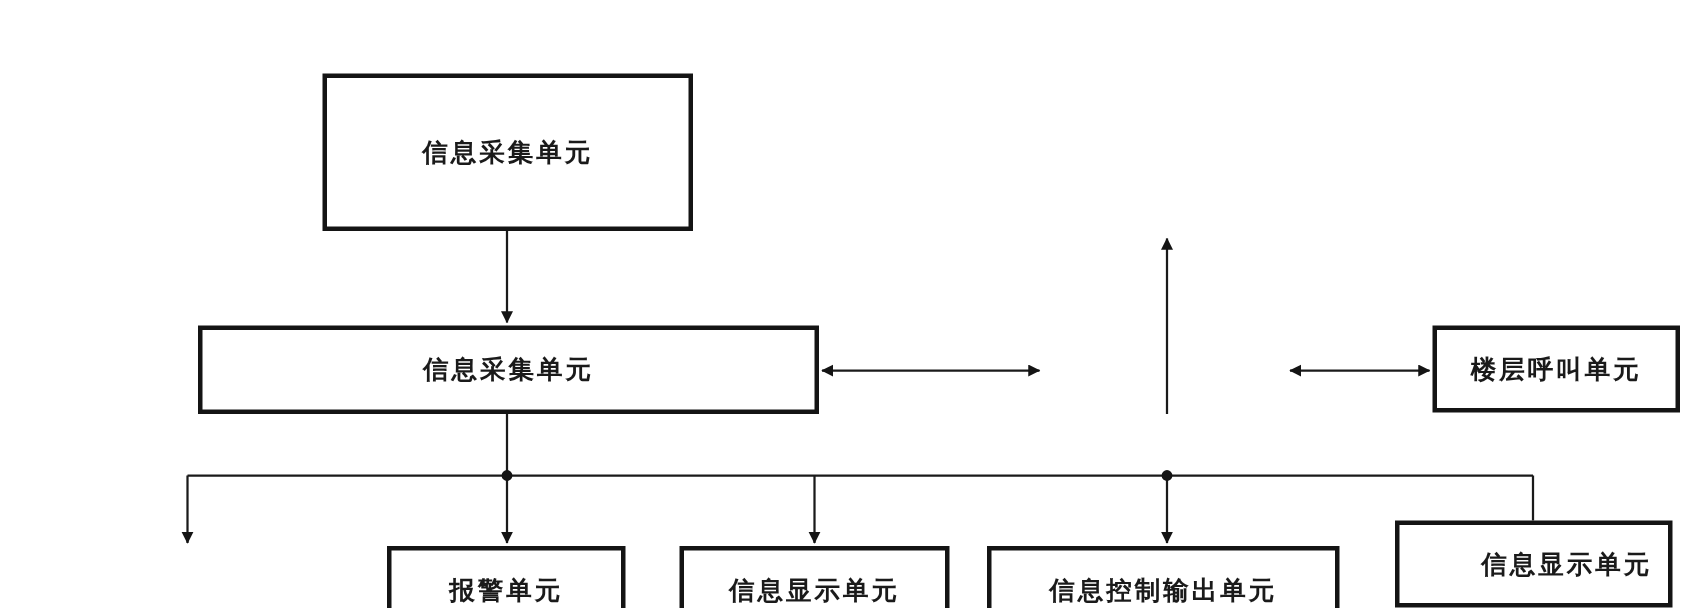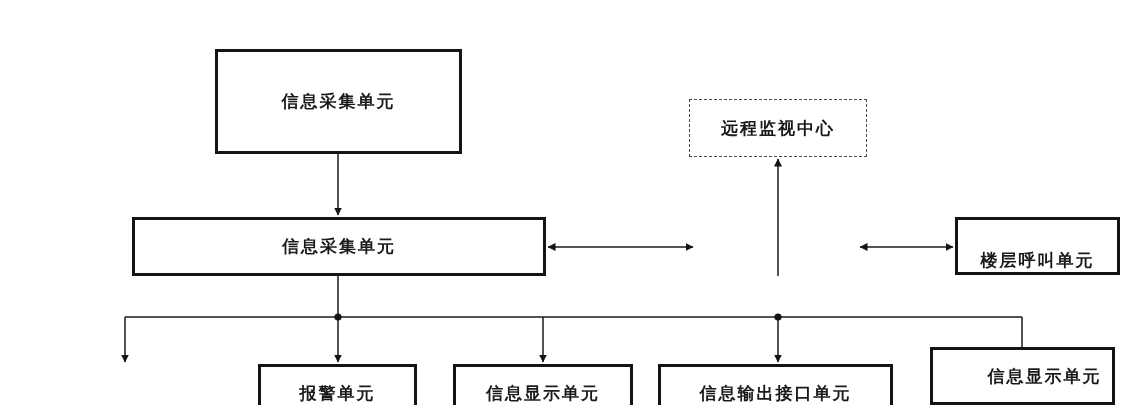--- a/index.html
+++ b/index.html
@@ -24,21 +24,21 @@
     letter-spacing:2px;
     white-space:nowrap;
     z-index:2;
   }
   .node.dashed{border:1.5px dashed #4a4a4a;}
   
   #n-collect  {left:215px;top:13px; width:247px;height:105px;}
   #n-monitor  {left:689px;top:63px; width:178px;height:58px;}
   #n-process  {left:132px;top:181px;width:414px;height:59px;}
   #n-transmit {left:695px;top:181px;width:163px;height:59px;}
-  #n-floorcall{left:955px;top:181px;width:165px;height:58px;align-items:flex-end;}
+  #n-floorcall{left:955px;top:181px;width:165px;height:58px;}
   #n-ctrlout  {left:13px; top:328px;width:224px;height:59px;}
   #n-alarm    {left:258px;top:328px;width:159px;height:58px;}
   #n-storage  {left:453px;top:328px;width:180px;height:58px;}
   #n-outif    {left:658px;top:328px;width:235px;height:58px;}
   #n-display  {left:930px;top:311px;width:185px;height:58px;padding-left:44px;}
 </style>
 </head>
 <body>
 
 <div class="canvas">
@@ -74,43 +74,40 @@
     </g>
 
     <circle cx="338" cy="281" r="3.6" fill="#141414"></circle>
     <circle cx="778" cy="281" r="3.6" fill="#141414"></circle>
   </svg>
 
   <div class="node" id="n-collect">
     <span>信息采集单元</span>
   </div>
 
-  <div class="node dashed" id="n-monitor">
-    <span>远程监视中心</span>
-  </div>
 
   <div class="node" id="n-process">
     <span>信息采集单元</span>
   </div>
 
 
   <div class="node" id="n-floorcall">
     <span>楼层呼叫单元</span>
   </div>
 
 
   <div class="node" id="n-alarm">
     <span>报警单元</span>
   </div>
 
   <div class="node" id="n-storage">
     <span>信息显示单元</span>
   </div>
 
   <div class="node" id="n-outif">
-    <span>信息输出接口单元</span>
+    <span>信息控制输出单元</span>
   </div>
 
   <div class="node" id="n-display">
     <span>信息显示单元</span>
   </div>
 
 </div>
 
 </body></html>

